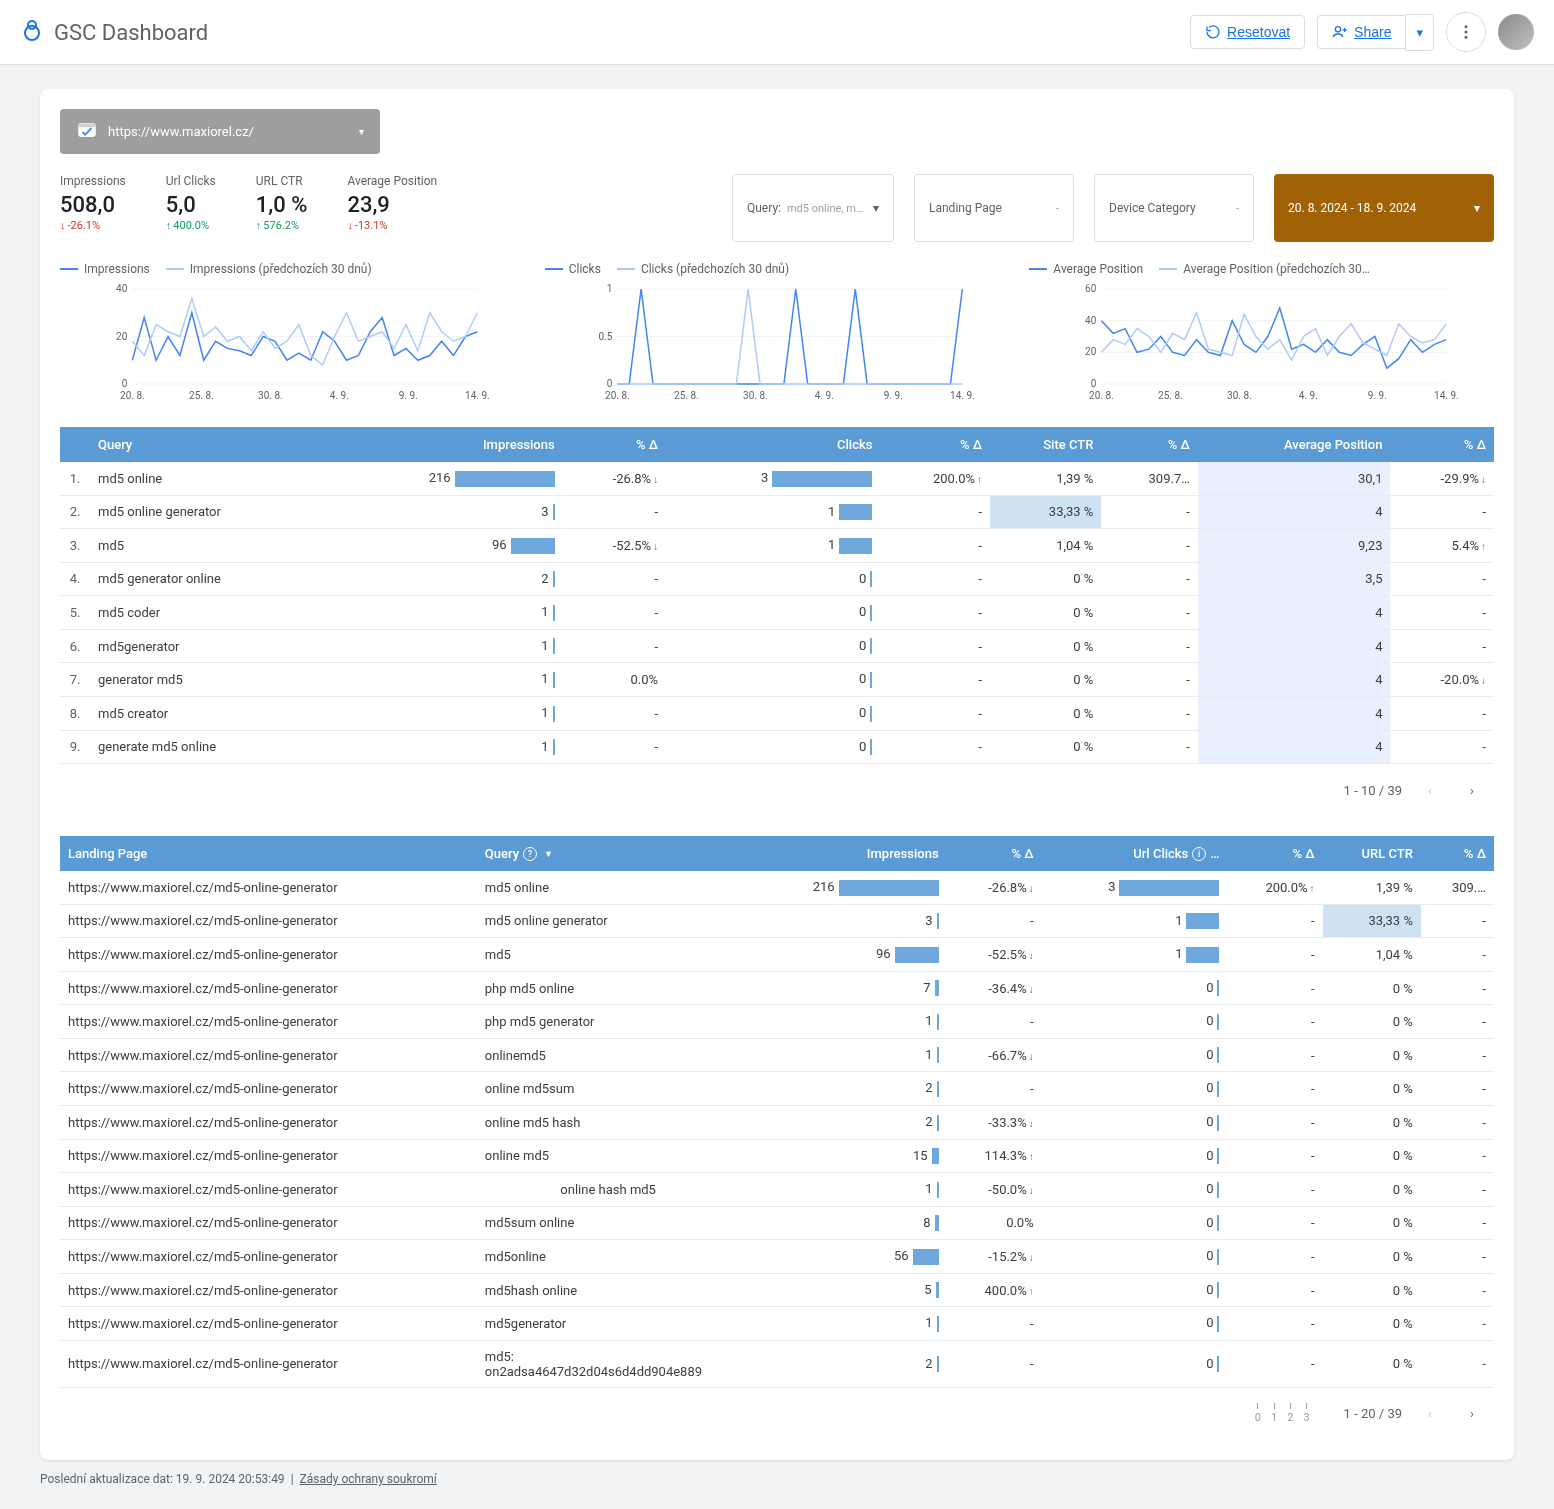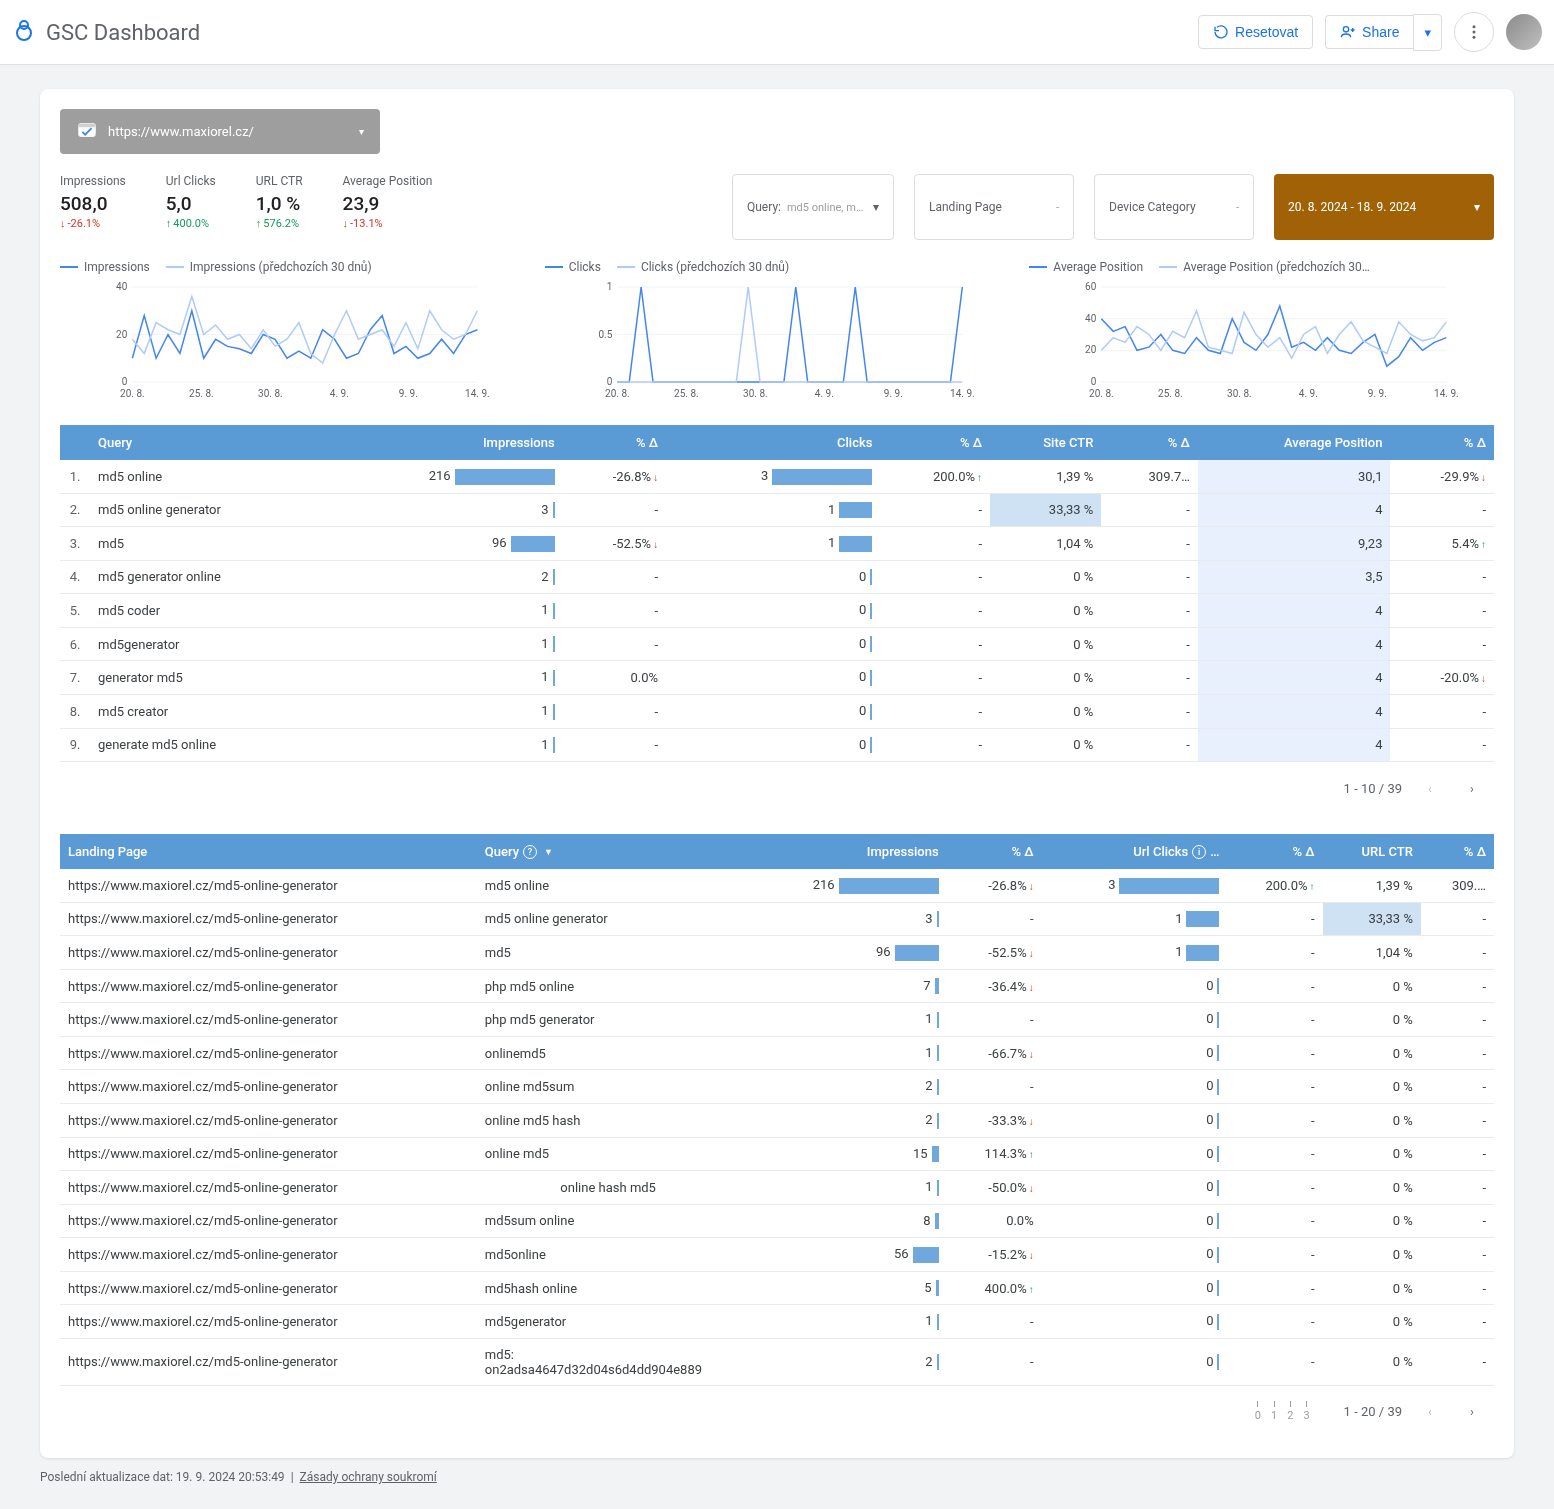--- a/index.html
+++ b/index.html
@@ -1,35 +1,35 @@
 <!DOCTYPE html>
 <html><head>
 <meta charset="utf-8">
 <style>
   * { box-sizing: border-box; margin: 0; padding: 0; }
   body { font-family: -apple-system, BlinkMacSystemFont, "Segoe UI", Roboto, Arial, sans-serif; font-size: 13px; color: #3c4043; background: #f1f3f4; }
-  .topbar { display: flex; align-items: center; justify-content: space-between; padding: 12px 12px; background: #fff; border-bottom: 1px solid #e0e0e0; }
+  .topbar { display: flex; align-items: center; justify-content: space-between; padding: 12px 20px; background: #fff; border-bottom: 1px solid #e0e0e0; }
   .topbar-left { display: flex; align-items: center; gap: 10px; }
   .topbar-right { display: flex; align-items: center; gap: 12px; }
   .title { font-size: 22px; font-weight: 400; color: #5f6368; }
   .btn { display: inline-flex; align-items: center; gap: 6px; padding: 8px 14px; border: 1px solid #dadce0; border-radius: 4px; background: #fff; font-size: 14px; font-weight: 500; cursor: pointer; }
-  .btn-blue { color: #1a73e8; }
+  .btn-blue { color: #1a73e8; text-decoration: underline; }
   .btn-split { display: flex; align-items: center; }
   .btn-split .btn { border-top-right-radius: 0; border-bottom-right-radius: 0; border-right: none; }
   .btn-split .chevron { border: 1px solid #dadce0; border-top-right-radius: 4px; border-bottom-right-radius: 4px; padding: 10px 10px; color: #1a73e8; cursor: pointer; }
   .icon-btn { width: 40px; height: 40px; border: 1px solid #dadce0; border-radius: 50%; display: flex; align-items: center; justify-content: center; cursor: pointer; color: #5f6368; }
   .avatar { width: 36px; height: 36px; border-radius: 50%; background: linear-gradient(135deg,#8a8a8a,#c0c0c0); cursor: pointer; }
   .page { padding: 24px 40px; }
   .card { background: #fff; border-radius: 8px; box-shadow: 0 1px 3px rgba(0,0,0,0.1); padding: 20px; }
   .site-select { display: flex; align-items: center; gap: 10px; background: #9e9e9e; color: #fff; padding: 10px 16px; border-radius: 4px; width: 320px; cursor: pointer; }
   .site-select .chevron { margin-left: auto; font-size: 10px; }
   .scorecards { display: flex; gap: 40px; margin-bottom: 10px; }
   .scorecard { }
   .scorecard .label { font-size: 12px; color: #5f6368; margin-bottom: 4px; }
-  .scorecard .value { font-size: 19px; font-weight: 500; color: #202124; }
+  .scorecard .value { font-size: 22px; font-weight: 500; color: #202124; }
   .scorecard .delta { font-size: 11px; display: flex; align-items: center; gap: 2px; margin-top: 2px; }
   .delta-up { color: #0f9d58; }
   .delta-down { color: #d93025; }
   .filters-row { display: flex; gap: 20px; margin-left: auto; flex-wrap: wrap; border-radius: 25px; }
   .filter-chip { display: flex; align-items: center; justify-content: space-between; gap: 6px; border: 1px solid #dadce0; border-radius: 4px; padding: 10px 14px; min-width: 160px; cursor: pointer; font-size: 12px; color: #5f6368; }
   .filter-chip .label { color: #5f6368; }
   .filter-chip .value { color: #9e9e9e; font-size: 11px; white-space: nowrap; overflow: hidden; text-overflow: ellipsis; max-width: 80px; }
   .date-chip { background: #a16207; color: #fff; border: none; min-width: 220px; }
   .date-chip .label { color: #fff; }
   .charts-row { display: flex; gap: 20px; margin-top: 20px; margin-bottom: 20px; }

